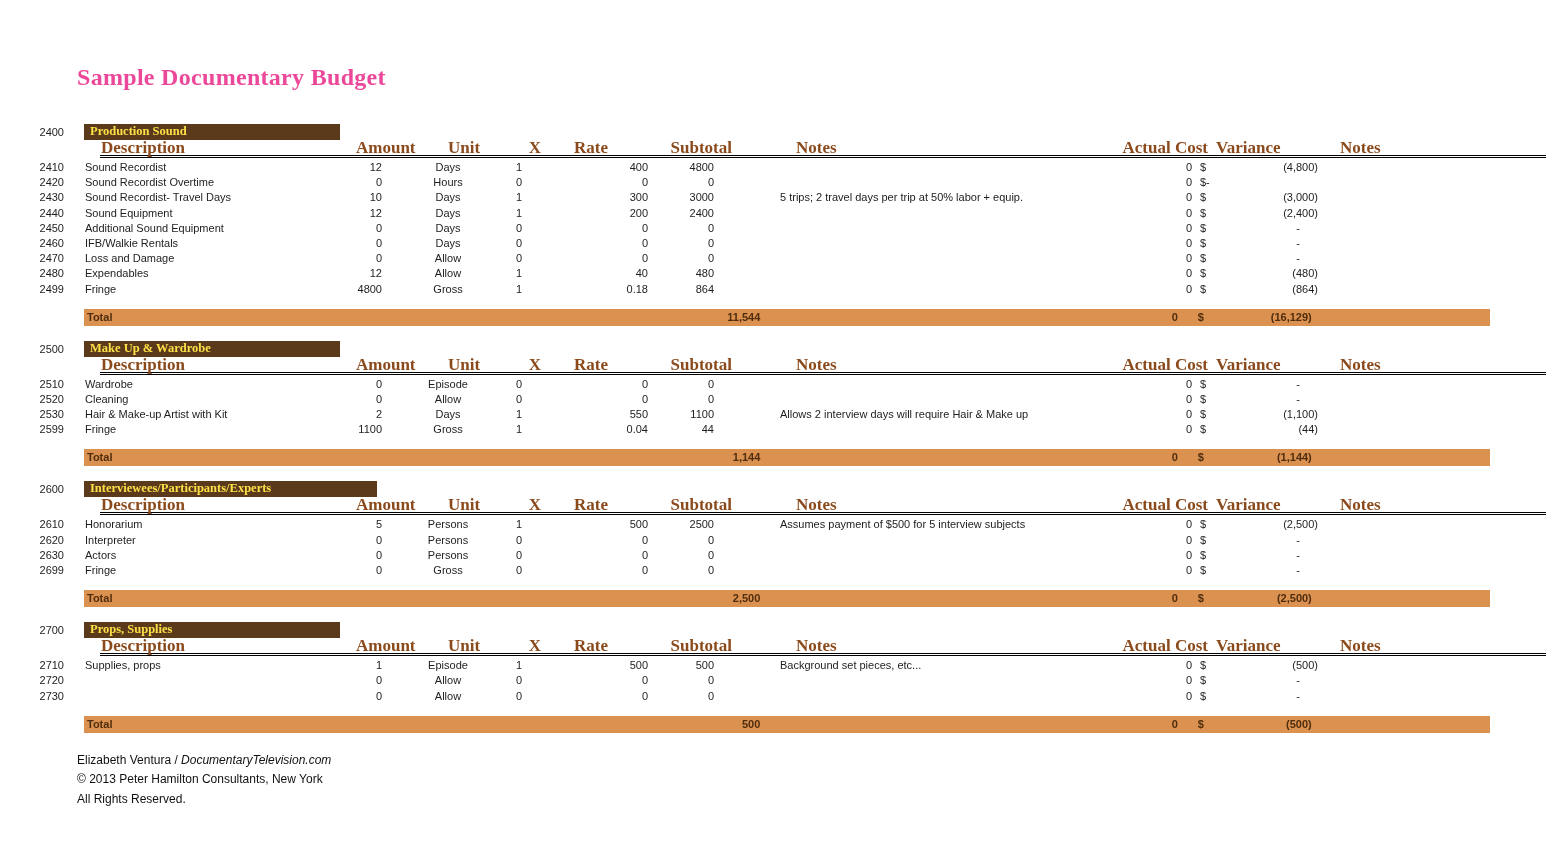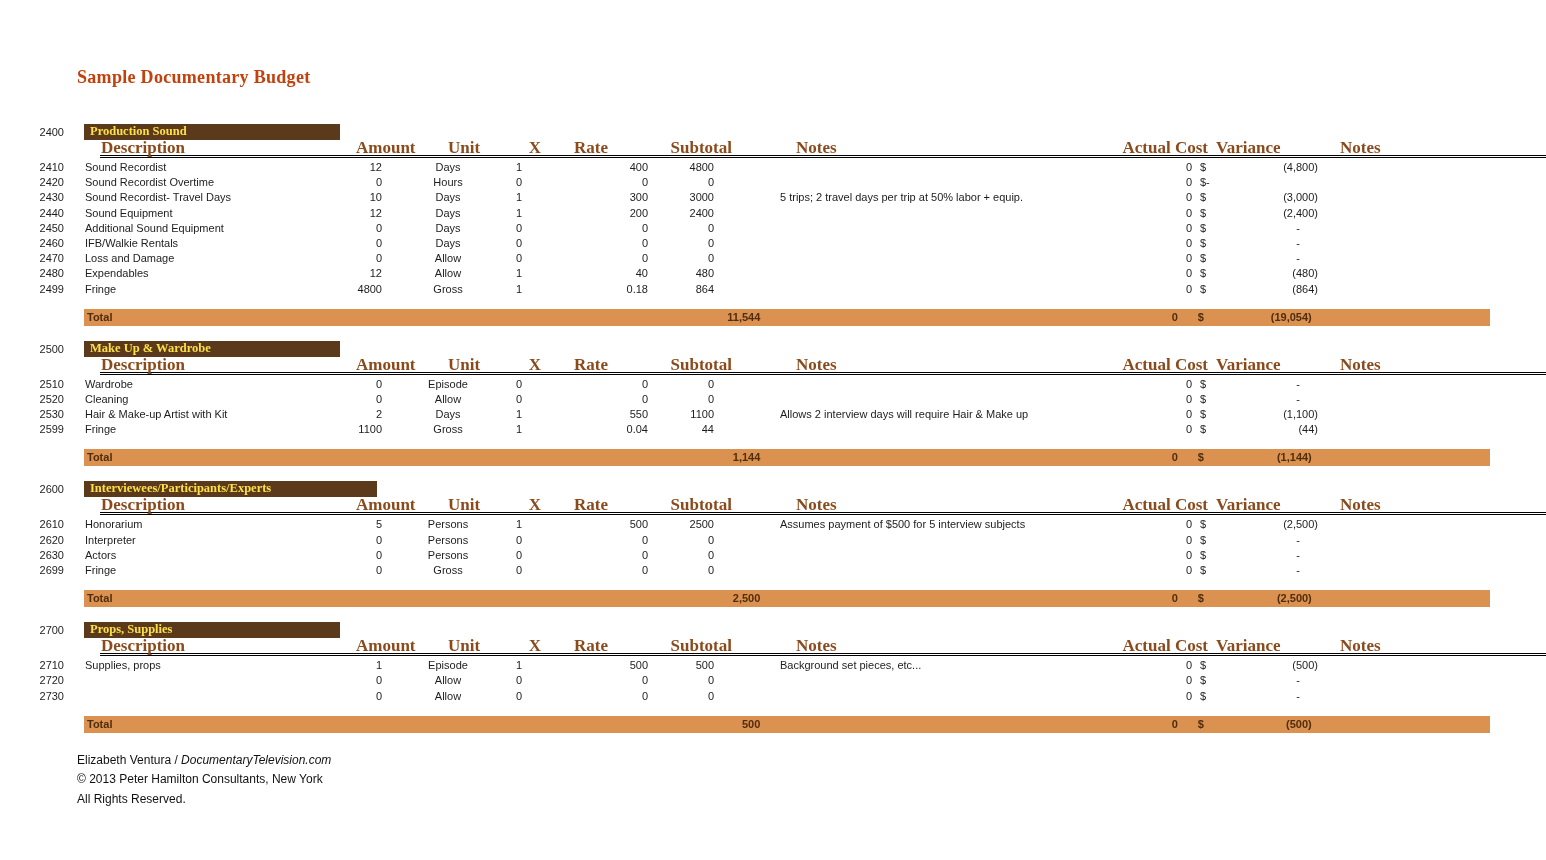--- a/index.html
+++ b/index.html
@@ -3,21 +3,21 @@
 <meta charset="utf-8">
 <style>
   html,body{margin:0;padding:0}
   body{
     width:1546px;height:860px;background:#ffffff;overflow:hidden;position:relative;
     font-family:"Liberation Sans",sans-serif;color:#1d1d1d;
     --section-bar:#5B3A1B;--header-text:#8B4A1B;--total-bar:#DB9150;--total-text:#4F2D0D;
   }
   .title{
     margin:67px 0 4px 77px;font-family:"Liberation Serif",serif;font-weight:700;
-    font-size:18px;line-height:20px;letter-spacing:.3px;color:#c2410c;
+    font-size:24px;line-height:20px;letter-spacing:.3px;color:#ec4899;
   }
   .budget-section{margin-top:15px}
   .budget-section.first{margin-top:37px}
   .bar-row{display:flex;height:16px;line-height:16px}
   .section-code{font-size:11px}
   .section-bar{
     display:inline-block;box-sizing:border-box;min-width:256px;height:16px;line-height:15px;
     padding:0 106px 0 6px;background:var(--section-bar);color:#fde047;
     font-family:"Liberation Serif",serif;font-weight:700;font-size:12.5px;white-space:nowrap;
   }
@@ -235,21 +235,21 @@
         </div>
         <div class="cell c-notes2"></div>
       </div>
     </div>
   <div class="total-bar">
     <div class="t-label">Total</div>
     <div class="t-sub">11,544</div>
     <div class="t-actual">0</div>
     <div class="t-var">
         <span>$</span>
-        <span>(19,054)</span>
+        <span>(16,129)</span>
       </div>
     <div class="t-notes"></div>
   </div>
 </div>
 
 <div class="budget-section">
   <div class="bar-row">
     <div class="cell c-rownum section-code">2500</div>
     <div class="cell c-gap1"></div>
     <div class="section-bar"><span>Make Up &amp; Wardrobe</span></div>

